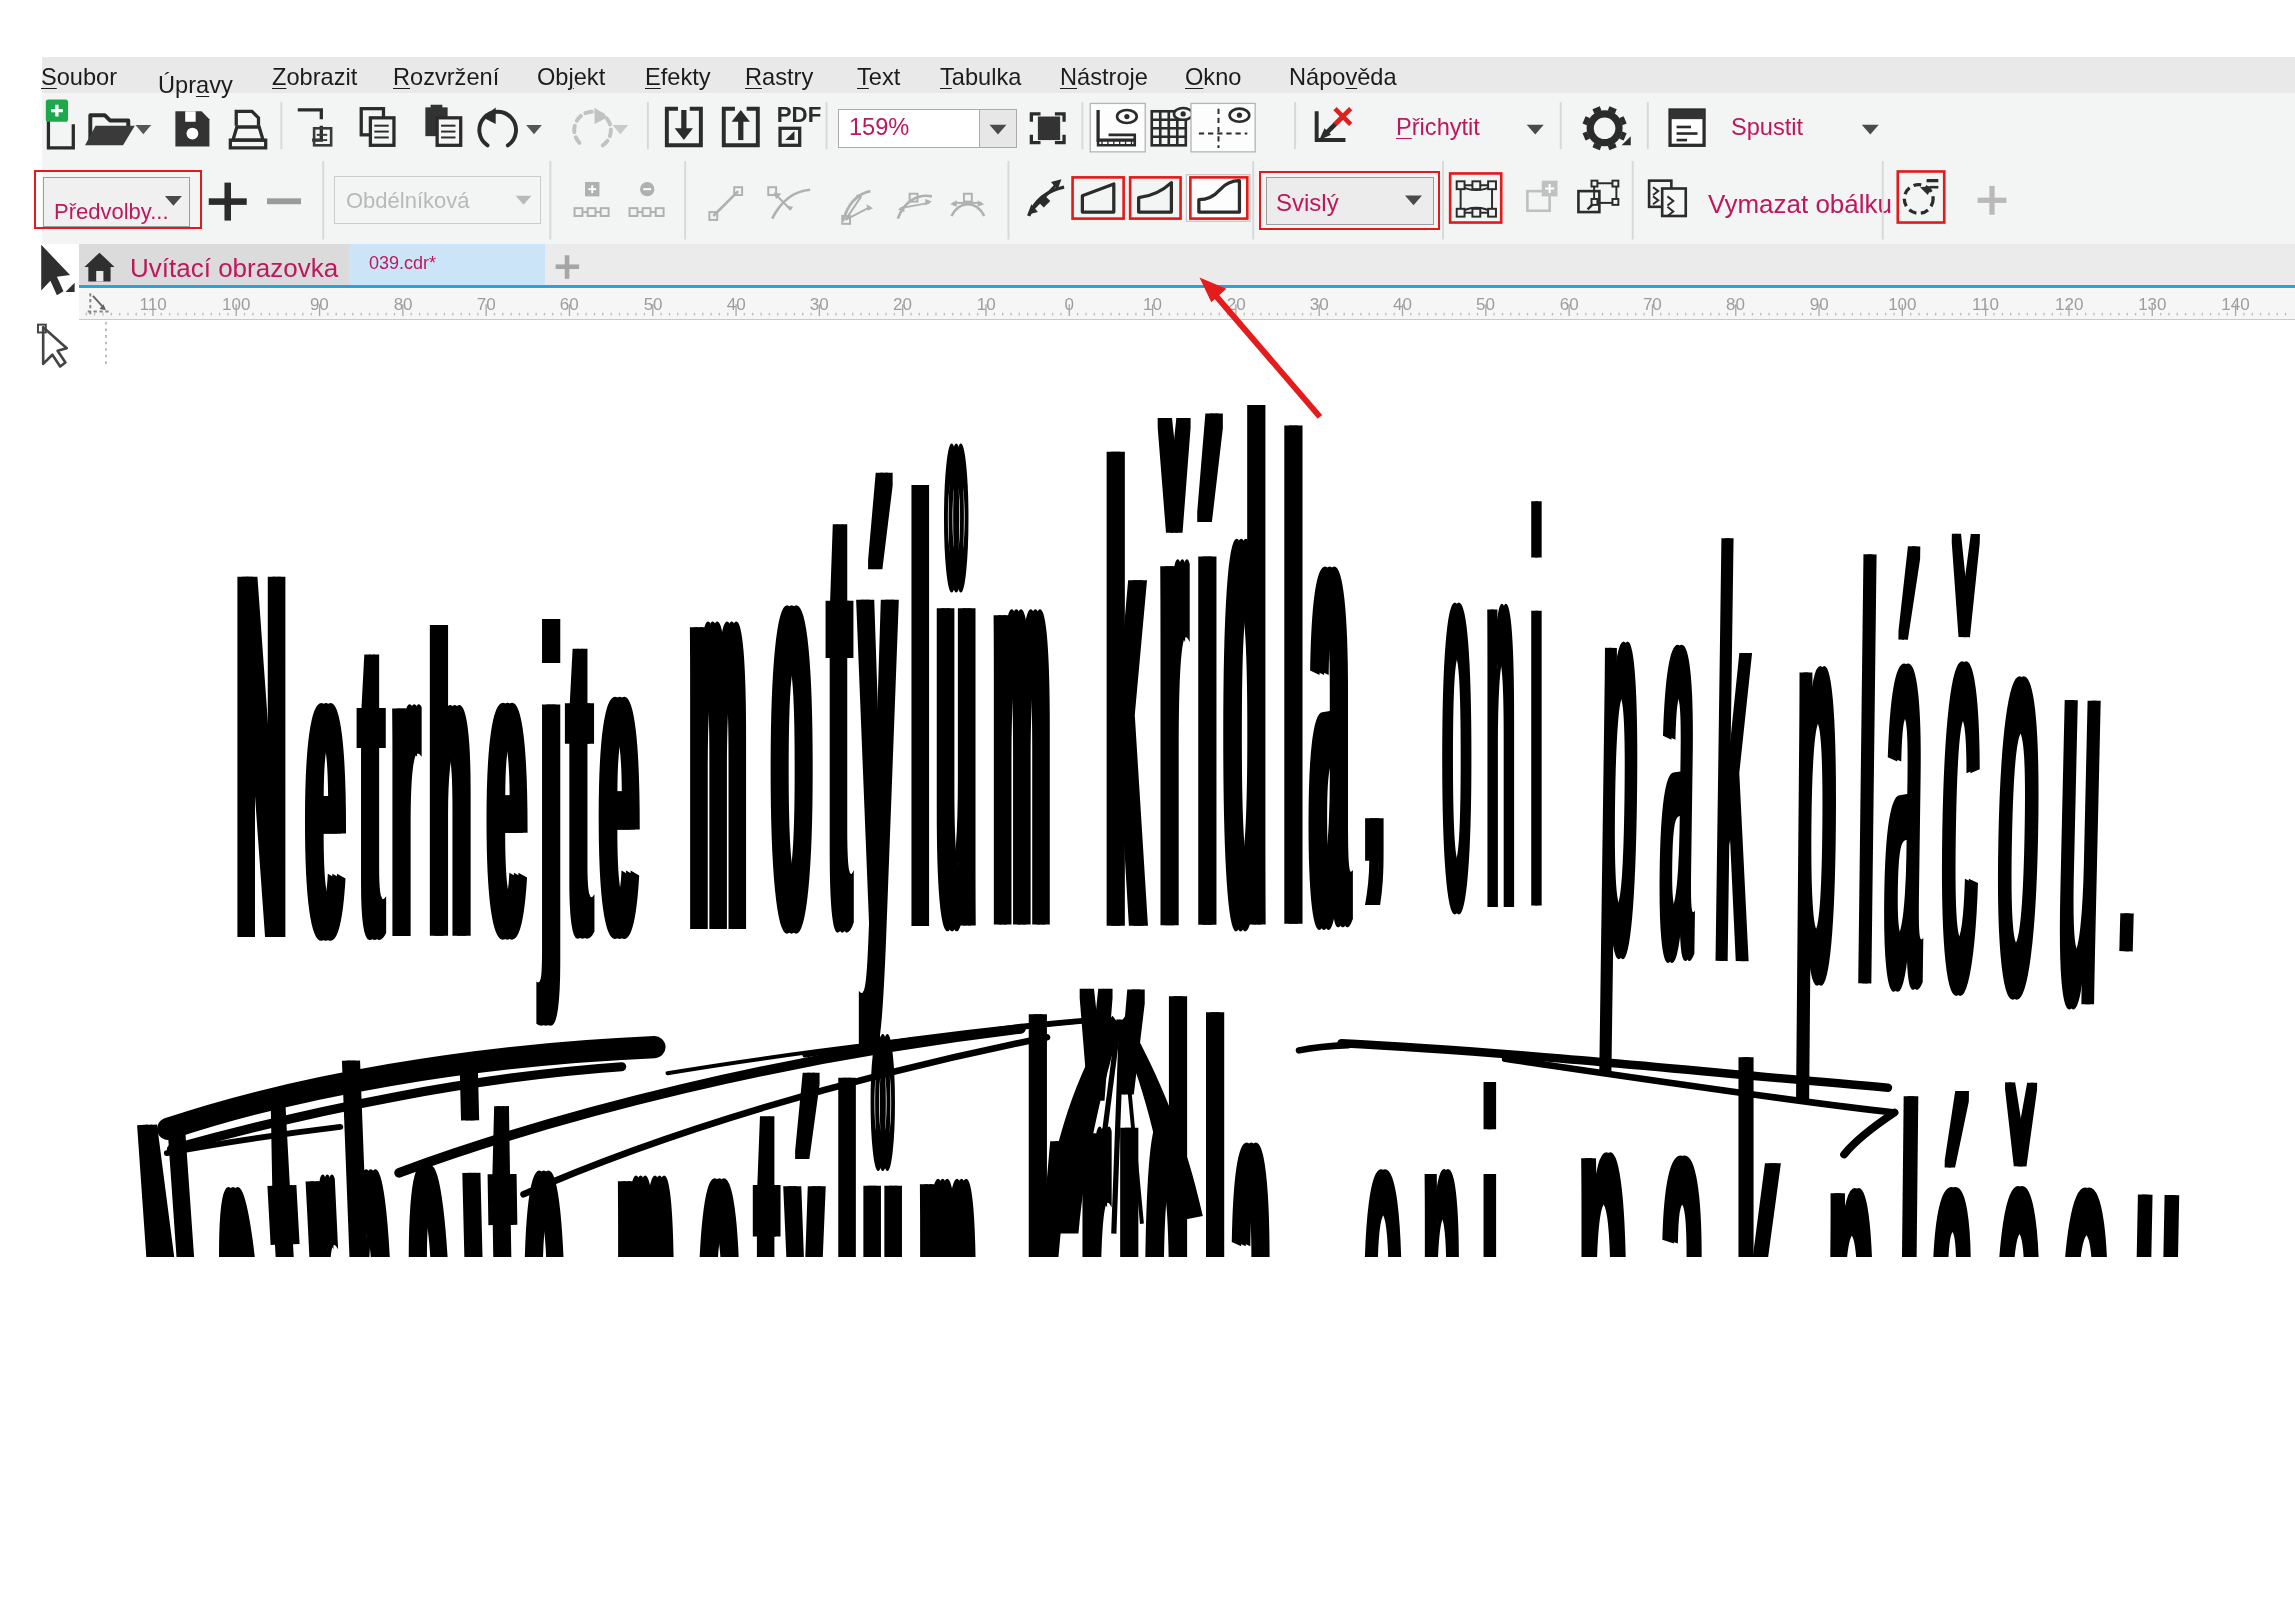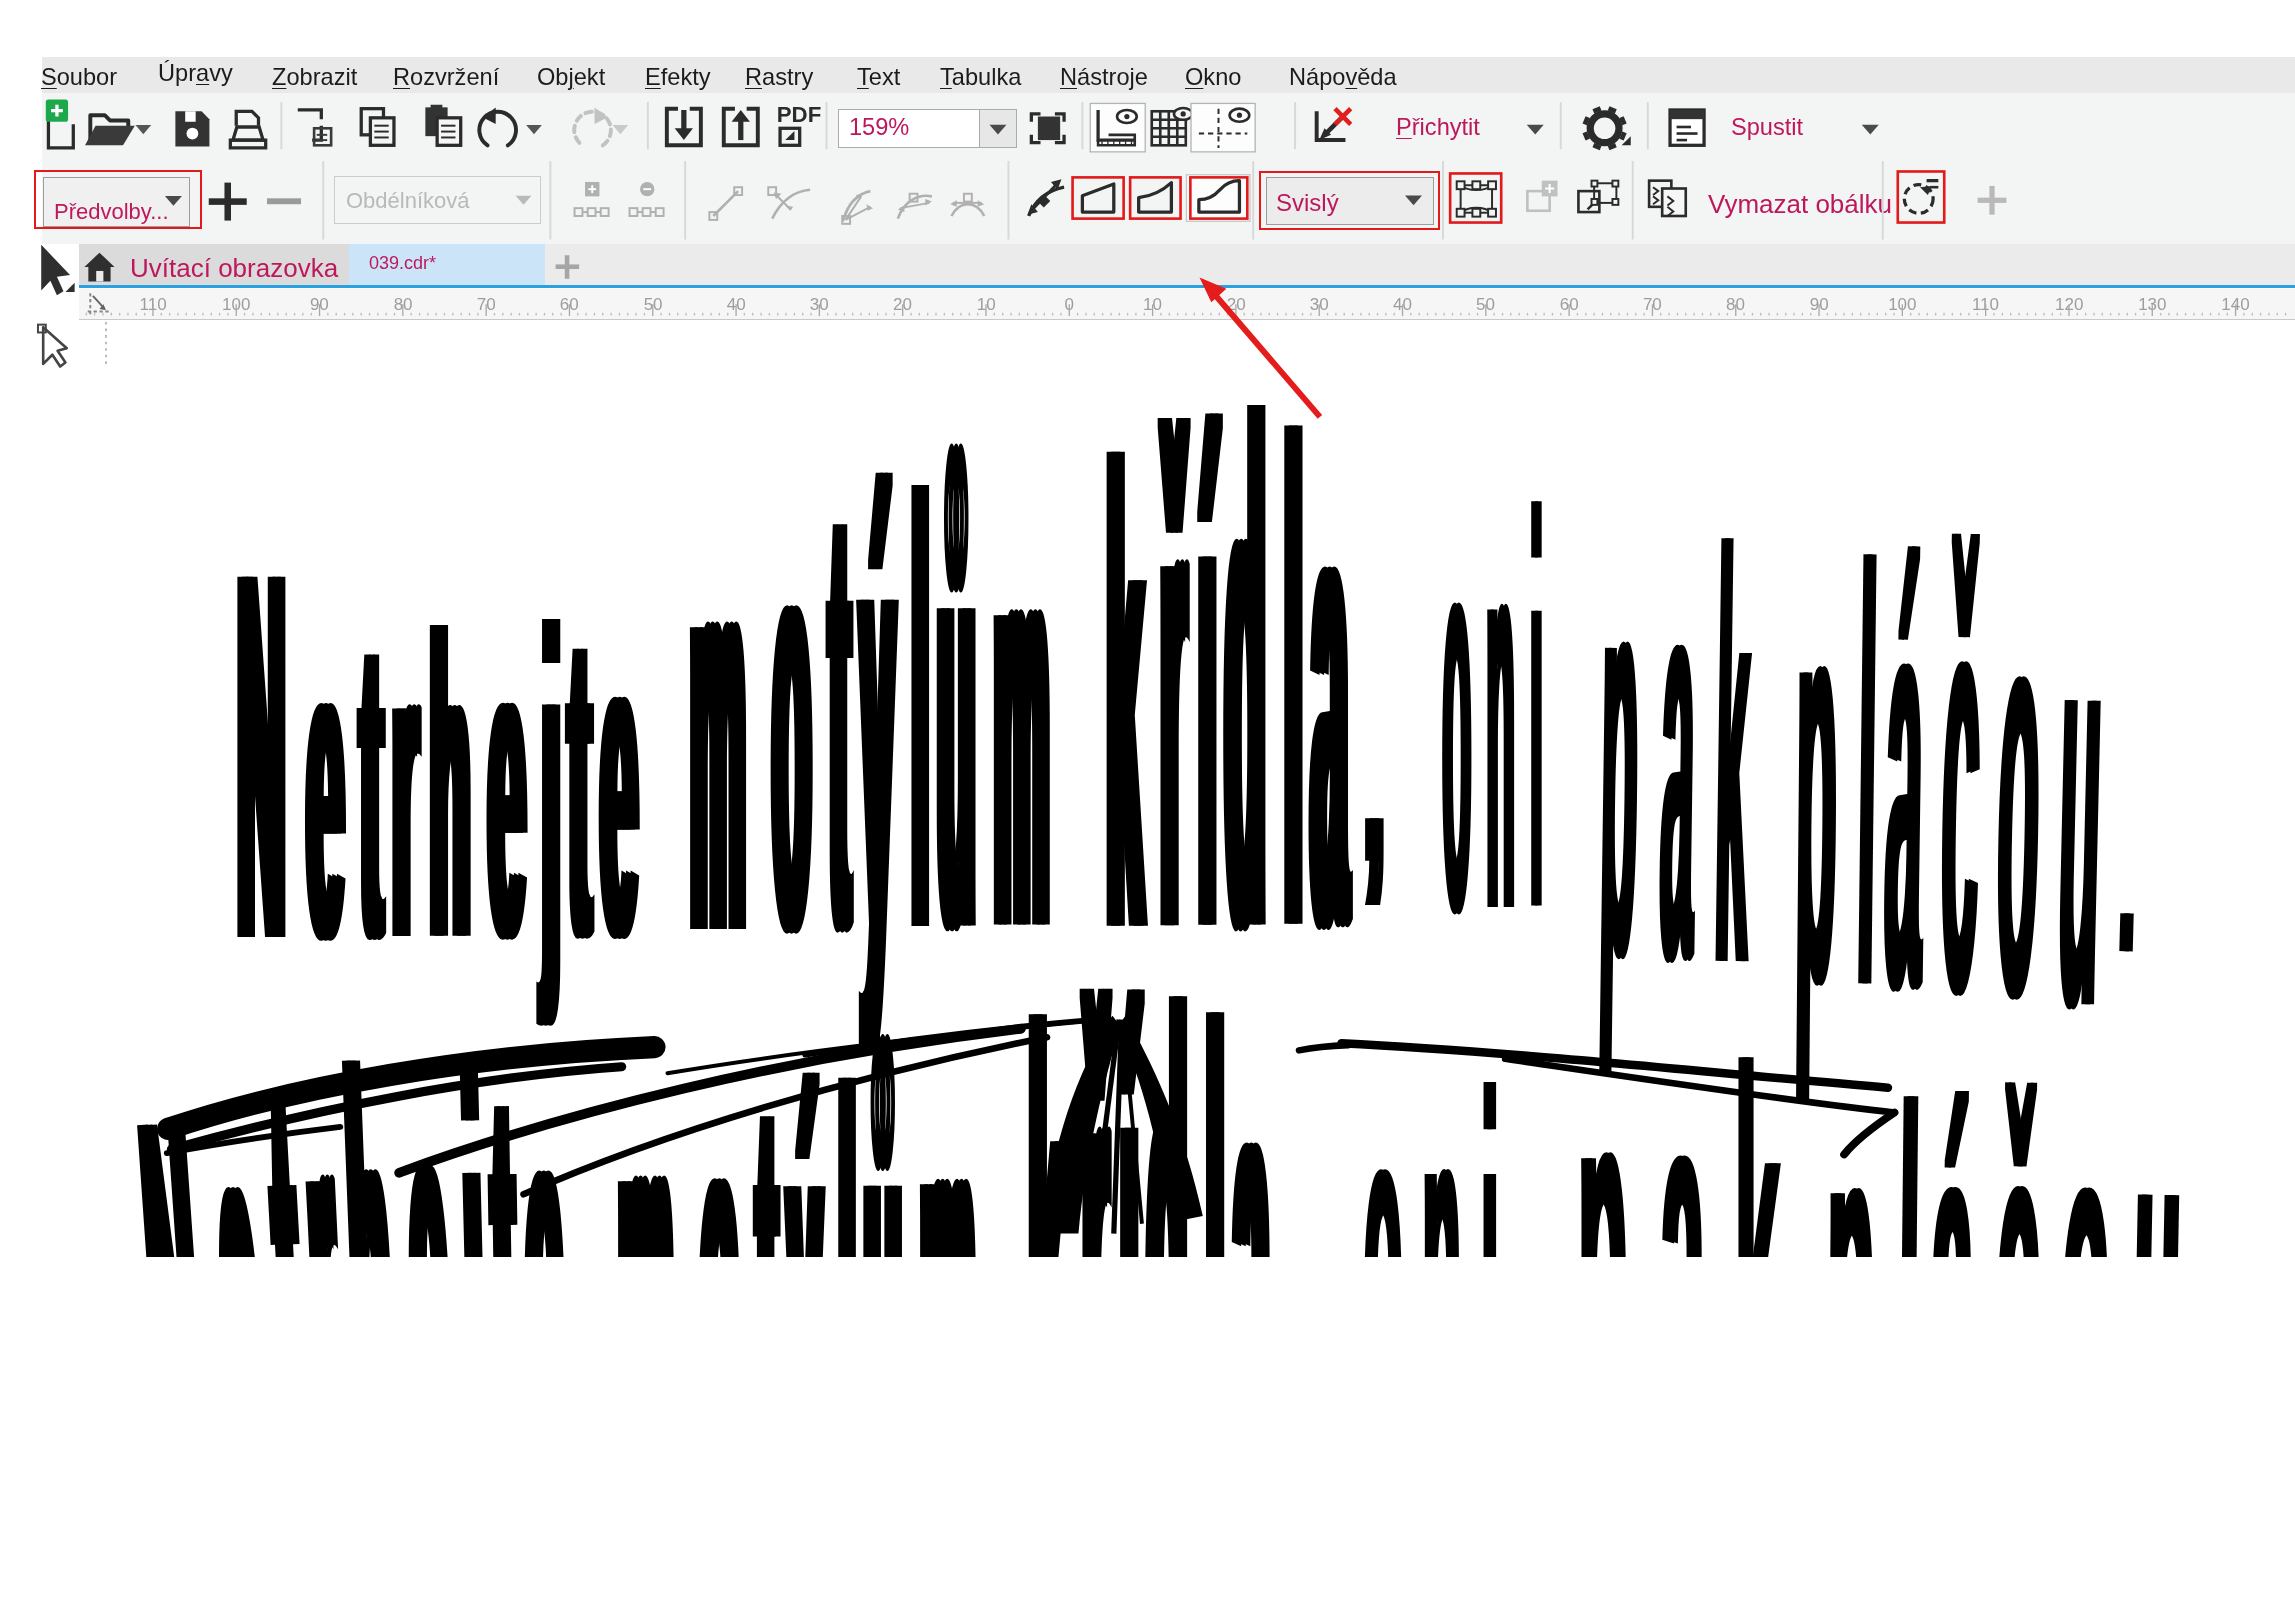--- a/index.html
+++ b/index.html
@@ -27,21 +27,21 @@
   <div id="menubar" class="abs"></div>
   <div id="toolbar" class="abs"></div>
   <div id="propbar" class="abs"></div>
   <div id="tabrow" class="abs">
       <div class="darkseg"></div>
       <div id="activetab"></div>
     </div>
   <div id="blueline" class="abs"></div>
   <div id="ruler" class="abs"></div>
   <div class="mi" style="left:41px;top:64px"><u>S</u>oubor</div>
-  <div class="mi" style="left:158px;top:60px">Úpr<u>a</u>vy</div>
+  <div class="mi" style="left:158px;top:72px">Úpr<u>a</u>vy</div>
   <div class="mi" style="left:272px;top:64px"><u>Z</u>obrazit</div>
   <div class="mi" style="left:393px;top:64px"><u>R</u>ozvržení</div>
   <div class="mi" style="left:537px;top:64px">Ob<u>j</u>ekt</div>
   <div class="mi" style="left:645px;top:64px"><u>E</u>fekty</div>
   <div class="mi" style="left:745px;top:64px"><u>R</u>astry</div>
   <div class="mi" style="left:857px;top:64px"><u>T</u>ext</div>
   <div class="mi" style="left:940px;top:64px"><u>T</u>abulka</div>
   <div class="mi" style="left:1060px;top:64px"><u>N</u>ástroje</div>
   <div class="mi" style="left:1185px;top:64px"><u>O</u>kno</div>
   <div class="mi" style="left:1289px;top:64px">Nápo<u>v</u>ěda</div>

